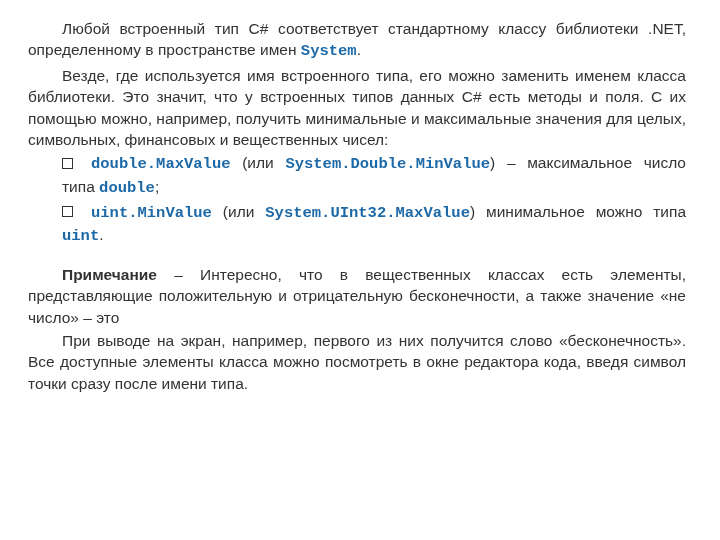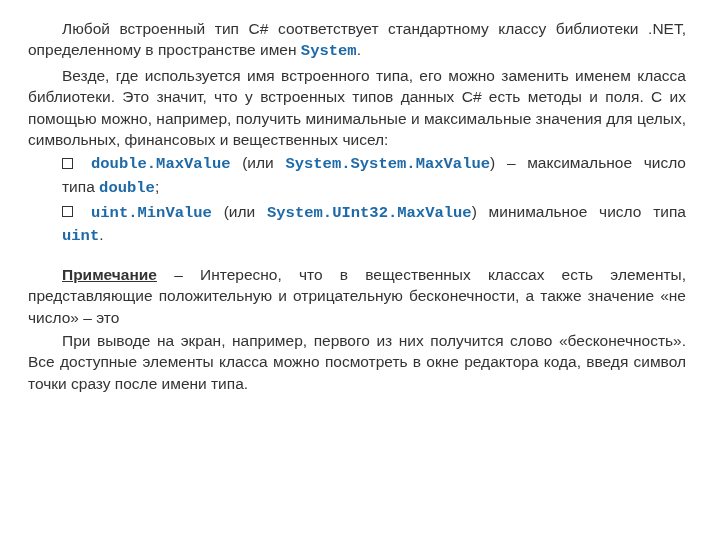--- a/index.html
+++ b/index.html
@@ -35,40 +35,40 @@
     vertical-align: middle;
     margin-right: 18px;
     position: relative;
     top: -1px;
   }
   .mono {
     font-family: Consolas, "Courier New", monospace;
     color: #1e6aa8;
     font-weight: bold;
   }
-  .bold { font-weight: bold; text-decoration: underline; }
+  .bold { font-weight: bold; }
   .gap { height: 14px; }
 </style>
 </head>
 <body>
 
 <div class="page">
 
   <p class="indent">
     <span>Любой встроенный тип C# соответствует стандартному классу библиотеки .NET, определенному в пространстве имен </span><span class="mono">System</span><span>.</span>
   </p>
 
   <p class="indent">Везде, где используется имя встроенного типа, его можно заменить именем класса библиотеки. Это значит, что у встроенных типов данных C# есть методы и поля. С их помощью можно, например, получить минимальные и максимальные значения для целых, символьных, финансовых и вещественных чисел:</p>
 
   <p class="bullet">
-    <span class="sq"></span><span class="mono">double.MaxValue</span><span> (или </span><span class="mono">System.System.MaxValue</span><span>) – максимальное число типа </span><span class="mono">double</span><span>;</span>
+    <span class="sq"></span><span class="mono">double.MaxValue</span><span> (или </span><span class="mono">System.Double.MinValue</span><span>) – максимальное число типа </span><span class="mono">double</span><span>;</span>
   </p>
 
   <p class="bullet">
-    <span class="sq"></span><span class="mono">uint.MinValue</span><span> (или </span><span class="mono">System.UInt32.MaxValue</span><span>) минимальное число типа </span><span class="mono">uint</span><span>.</span>
+    <span class="sq"></span><span class="mono">uint.MinValue</span><span> (или </span><span class="mono">System.UInt32.MaxValue</span><span>) минимальное можно типа </span><span class="mono">uint</span><span>.</span>
   </p>
 
   <div class="gap"></div>
 
   <p class="indent">
     <span class="bold">Примечание</span><span> – Интересно, что в вещественных классах есть элементы, представляющие положительную и отрицательную бесконечности, а также значение «не число» – это</span>
   </p>
 
 
   <p class="indent">При выводе на экран, например, первого из них получится слово «бесконечность». Все доступные элементы класса можно посмотреть в окне редактора кода, введя символ точки сразу после имени типа.</p>

